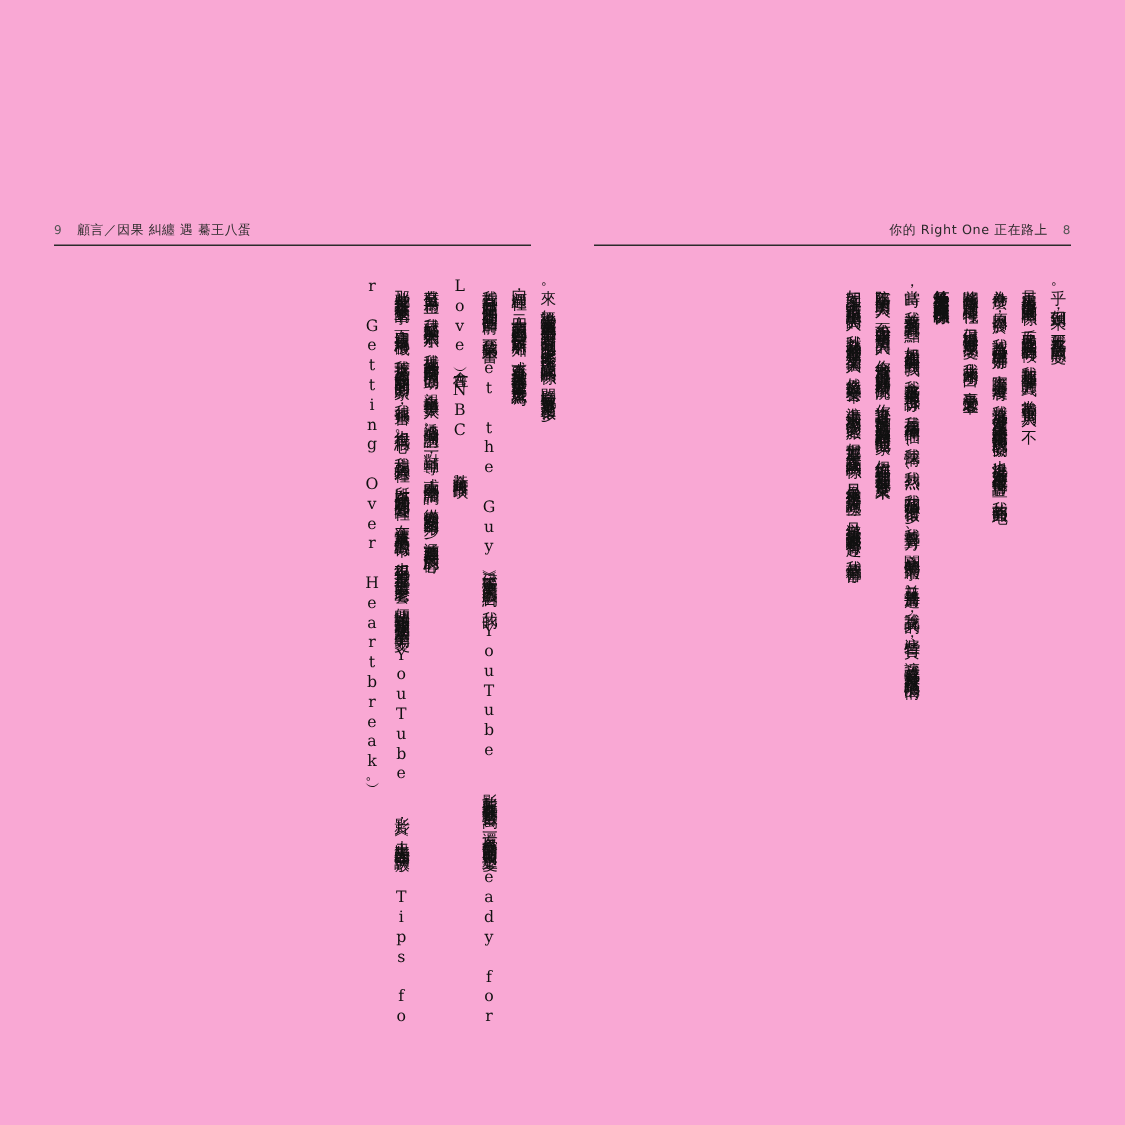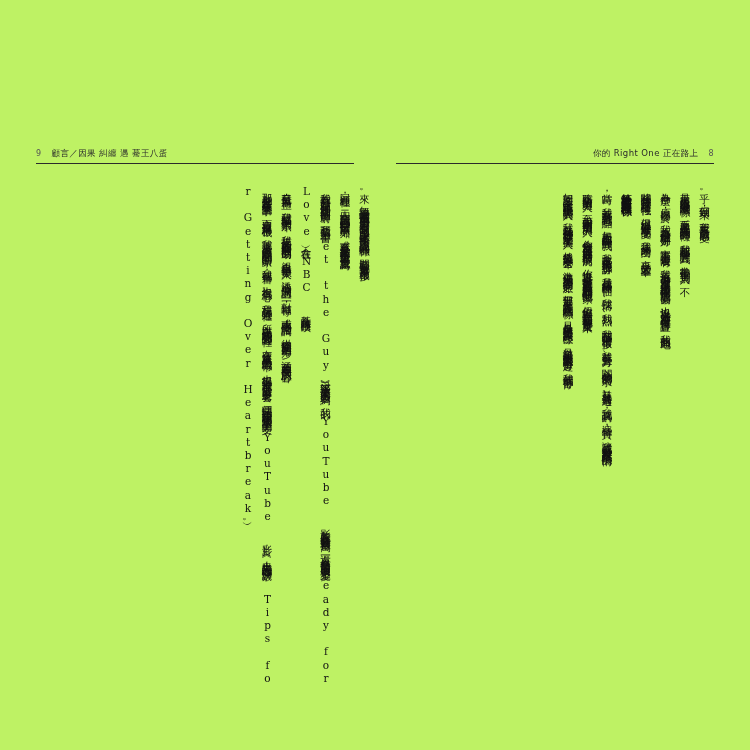--- a/index.html
+++ b/index.html
@@ -12,21 +12,21 @@
     height: 750px;
     font-family: "DejaVu Serif", "Liberation Serif", serif;
     color: #1a1a1a;
     overflow: hidden;
   }
 
   .page {
     position: relative;
     width: 750px;
     height: 750px;
-    background: #bef264;
+    background: #f9a8d4;
   }
 
   
   .header-band {
     position: absolute;
     left: 36px;
     right: 36px;
     top: 148px;
     height: 16px;
   }

